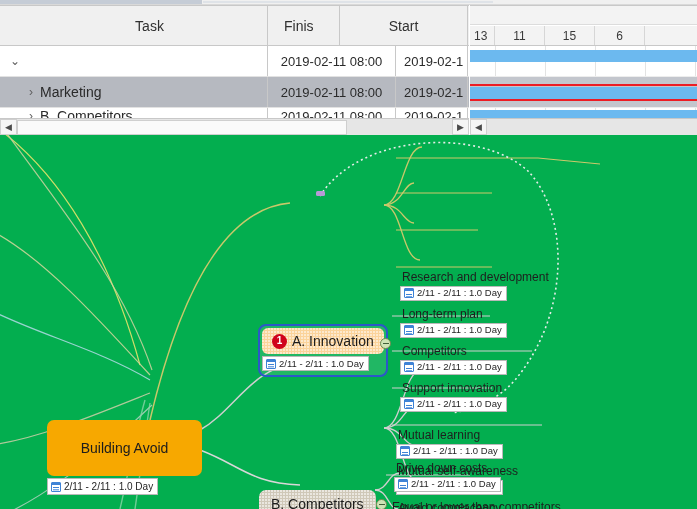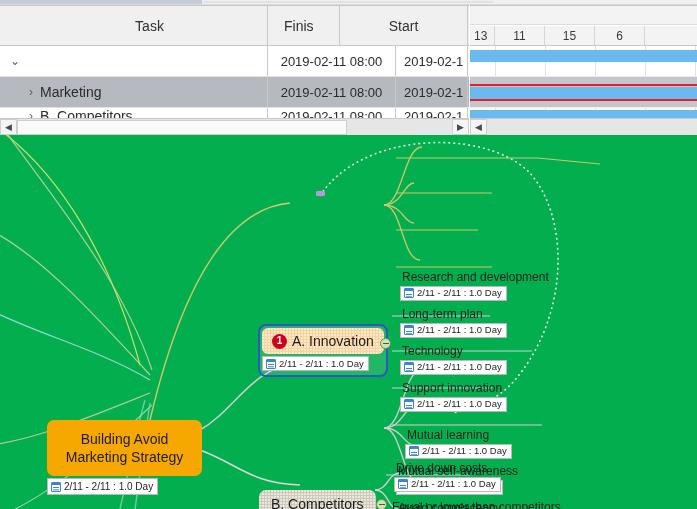--- a/index.html
+++ b/index.html
@@ -357,21 +357,20 @@
       <line x1="386" y1="340" x2="470" y2="340" stroke="#d0d0d0" stroke-width="1"></line>
 
       <path d="M 320 61 C 360 -2 480 -8 528 36 C 570 80 570 180 515 245 C 495 268 470 275 452 278" stroke="#f0f0f0" stroke-width="1.6" fill="none" stroke-dasharray="2,3" opacity="0.95"></path>
 
       <rect x="316" y="56" width="9" height="5" rx="1.5" fill="#b79ad6"></rect>
     </svg>
 
     <div class="node" id="root-node">
       <div id="root-box">
         <span>Building Avoid</span>
-        <span>Marketing Strategy</span>
       </div>
       <div class="datechip big" style="margin-top:2px;margin-left:0;">
         <span class="cal-icon"></span>
         <span>2/11 - 2/11 : 1.0 Day</span>
       </div>
     </div>
 
     <div class="node" id="innov-node">
       <div id="innov-sel">
         <div id="innov-box">
@@ -394,21 +393,21 @@
       </div>
     </div>
     <div class="subnode" style="left:400px; top:173px;">
       <div class="sublabel">Long-term plan</div>
       <div class="datechip">
         <span class="cal-icon"></span>
         <span>2/11 - 2/11 : 1.0 Day</span>
       </div>
     </div>
     <div class="subnode" style="left:400px; top:210px;">
-      <div class="sublabel">Technology</div>
+      <div class="sublabel">Competitors</div>
       <div class="datechip">
         <span class="cal-icon"></span>
         <span>2/11 - 2/11 : 1.0 Day</span>
       </div>
     </div>
     <div class="subnode" style="left:400px; top:247px;">
       <div class="sublabel">Support innovation</div>
       <div class="datechip">
         <span class="cal-icon"></span>
         <span>2/11 - 2/11 : 1.0 Day</span>
@@ -416,21 +415,21 @@
     </div>
 
     <div class="node" id="comp-node">
       <div class="mainbox" id="comp-box">
         <span>B. Competitors</span>
       </div>
 
       <div class="handle" style="left:117px; top:9px;"></div>
     </div>
 
-    <div class="subnode" style="left:396px; top:294px;margin-left:9px;">
+    <div class="subnode" style="left:396px; top:294px;">
       <div class="sublabel">Mutual learning</div>
       <div class="datechip">
         <span class="cal-icon"></span>
         <span>2/11 - 2/11 : 1.0 Day</span>
       </div>
     </div>
     <div class="subnode" style="left:396px; top:330px;">
       <div class="sublabel">Mutual self-awareness</div>
       <div class="datechip">
         <span class="cal-icon"></span>

